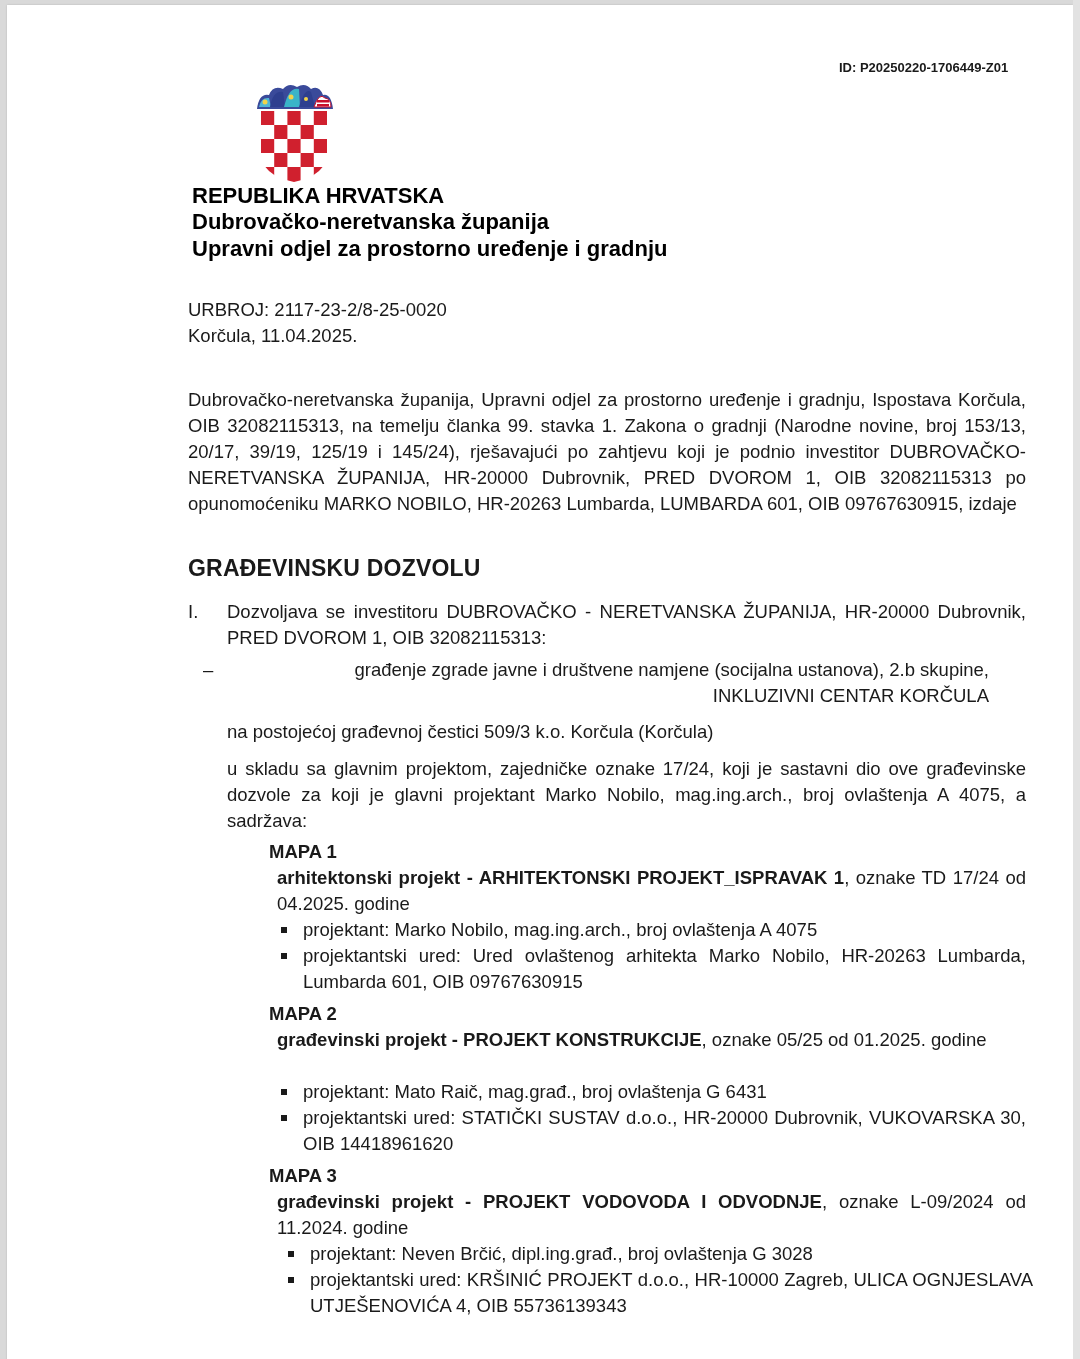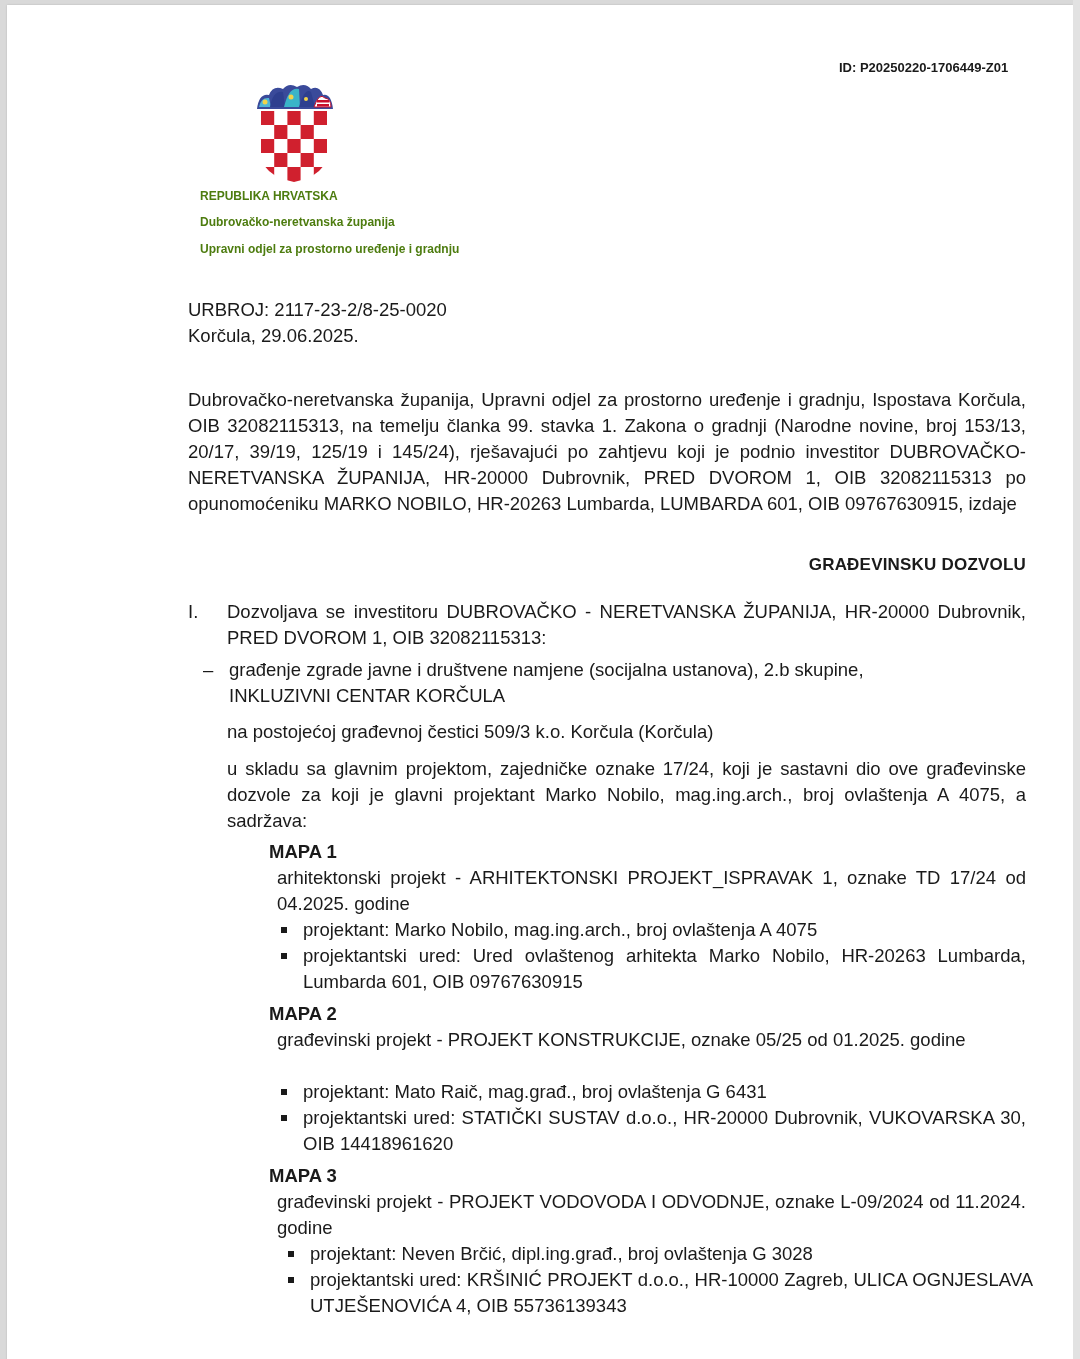--- a/index.html
+++ b/index.html
@@ -27,63 +27,63 @@
     .abs { position: absolute; padding-left: 48px; }
     .doc-id {
       left: 784px; top: 55px;
       font-size: 13px; font-weight: bold;
       color: #1a1a1a;
     }
     .coat {
       left: 198px; top: 78px; width: 82px; height: 100px;
     }
     .header-block {
-      left: 145px; top: 178px;
-      font-size: 12px; font-weight: bold;
+      left: 137px; top: 178px;
+      font-size: 22px; font-weight: bold;
       line-height: 26.3px;
-      color: #4d7c0f;
+      color: #000000;
     }
     .ref-block {
       left: 133px; top: 292px;
       font-size: 18.5px;
       line-height: 26.3px;
       color: #1a1a1a;
     }
     .para {
       font-size: 18.5px;
       line-height: 26px;
       text-align: justify;
       text-align-last: left;
       color: #1a1a1a;
     }
     .intro {
       left: 133px; top: 382px; width: 838px;
     }
     .title {
       left: 133px; top: 550px; width: 838px;
-      text-align: right;
-      font-size: 17px; font-weight: bold;
+      text-align: left;
+      font-size: 23px; font-weight: bold;
       letter-spacing: 0.2px;
     }
     .roman {
       left: 133px; top: 594px;
       font-size: 18.5px; line-height: 26px;
     }
     .sec1 {
       left: 172px; top: 594px; width: 799px;
     }
     .dash-item {
       left: 196px; top: 652px; width: 775px;
       font-size: 18.5px; line-height: 26px;
     }
     .dash-item .dash {
       position: absolute; left: 0; top: 0;
     }
     .dash-item .dtext {
-      position: absolute; left: 26px; top: 0; width: 760px;
+      position: absolute; left: 26px; top: 0; width: 760px; text-align: right;
     }
     .location {
       left: 172px; top: 714px; width: 799px;
       font-size: 18.5px; line-height: 26px;
     }
     .skladu {
       left: 172px; top: 751px; width: 799px;
     }
     .mapa-label {
       font-size: 18.5px; font-weight: bold; line-height: 26px; margin-left: 18px;
@@ -98,21 +98,21 @@
     .bullet {
       position: relative;
       padding-left: 26px;
       text-align: justify;
       text-align-last: left;
     }
     .bullet .sq {
       position: absolute; left: 4px; top: 10px;
       width: 6px; height: 6px; background: #1a1a1a;
     }
-    b { font-weight: normal; }
+    b { font-weight: bold; }
     .scroll-edge {
       position: absolute; right: 0; top: 0; width: 7px; height: 1359px;
       background: #e2e2e2;
     }
   </style>
 </head>
 <body>
 
 <div class="page">
 
@@ -160,21 +160,21 @@
   </div>
 
   <div class="abs header-block">
     <div>REPUBLIKA HRVATSKA</div>
     <div>Dubrovačko-neretvanska županija</div>
     <div>Upravni odjel za prostorno uređenje i gradnju</div>
   </div>
 
   <div class="abs ref-block">
     <div>URBROJ: 2117-23-2/8-25-0020</div>
-    <div>Korčula, 29.06.2025.</div>
+    <div>Korčula, 11.04.2025.</div>
   </div>
 
   <div class="abs para intro">Dubrovačko-neretvanska županija, Upravni odjel za prostorno uređenje i gradnju, Ispostava Korčula, OIB 32082115313, na temelju članka 99. stavka 1. Zakona o gradnji (Narodne novine, broj 153/13, 20/17, 39/19, 125/19 i 145/24), rješavajući po zahtjevu koji je podnio investitor DUBROVAČKO-NERETVANSKA ŽUPANIJA, HR-20000 Dubrovnik, PRED DVOROM 1, OIB 32082115313 po opunomoćeniku MARKO NOBILO, HR-20263 Lumbarda, LUMBARDA 601, OIB 09767630915, izdaje</div>
 
   <div class="abs title">GRAĐEVINSKU DOZVOLU</div>
 
   <div class="abs roman">I.</div>
   <div class="abs para sec1">Dozvoljava se investitoru DUBROVAČKO - NERETVANSKA ŽUPANIJA, HR-20000 Dubrovnik, PRED DVOROM 1, OIB 32082115313:</div>
 
   <div class="abs dash-item">

